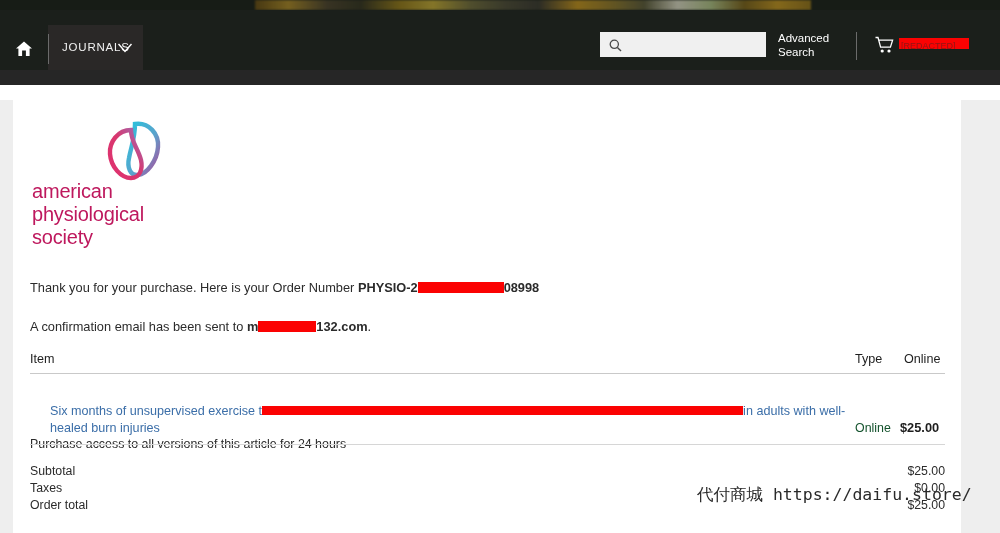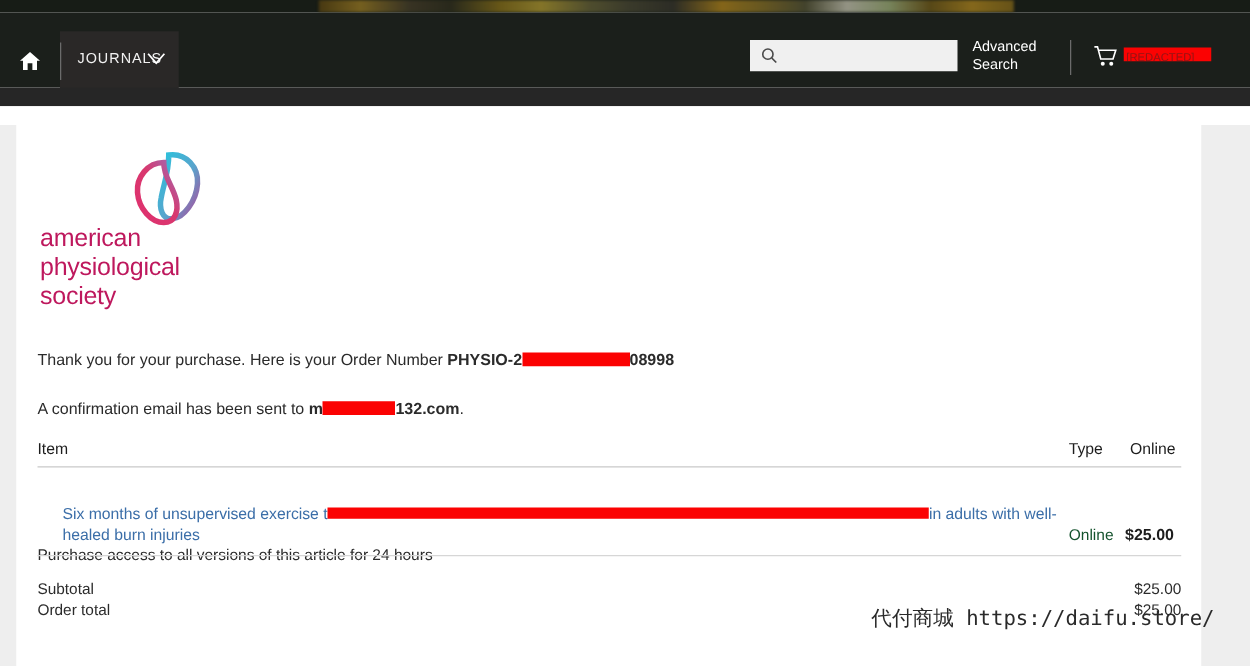--- a/index.html
+++ b/index.html
@@ -481,18 +481,22 @@
 </div>
 
 <div class="totals-rule"></div>
 
 <div class="totals">
   <div class="total-row">
     <span class="total-label">Subtotal</span>
     <span class="total-value">$25.00</span>
   </div>
   <div class="total-row">
+    <span class="total-label">Taxes</span>
+    <span class="total-value">$0.00</span>
+  </div>
+  <div class="total-row">
     <span class="total-label">Order total</span>
     <span class="total-value">$25.00</span>
   </div>
 </div>
 
 <div class="watermark">代付商城 https://daifu.store/</div>
 
 </body></html>

